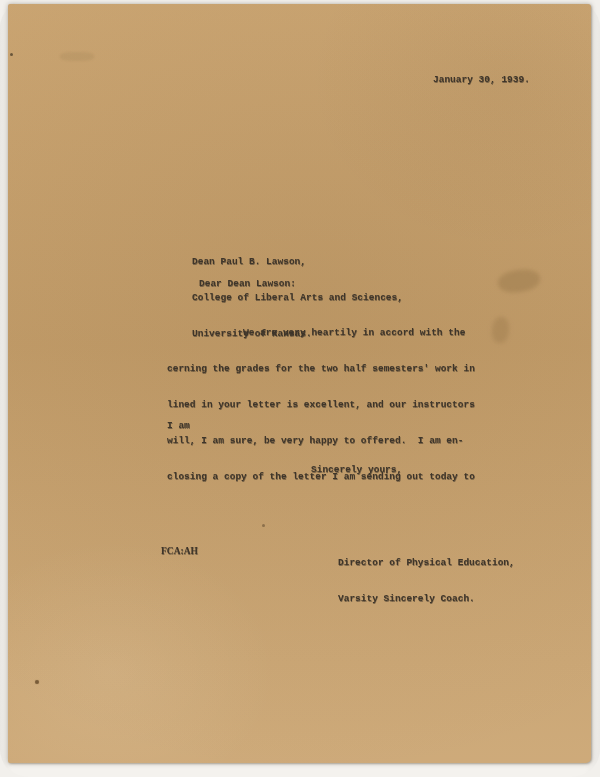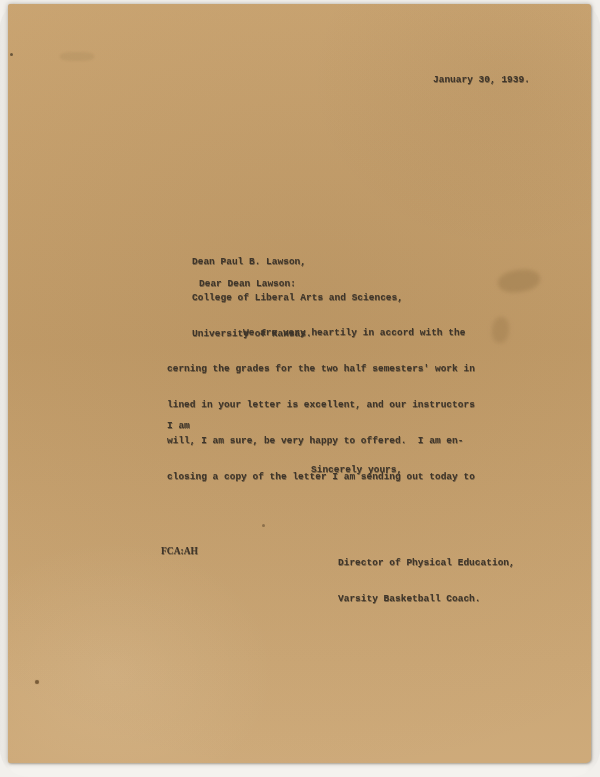--- a/index.html
+++ b/index.html
@@ -94,21 +94,21 @@
       <div>will, I am sure, be very happy to offered.  I am en-</div>
       <div>closing a copy of the letter I am sending out today to</div>
     </div>
 
     <div class="typed closing-line-2">I am</div>
 
     <div class="typed valediction-line">Sincerely yours,</div>
 
     <div class="typed signature-block">
       <div>Director of Physical Education,</div>
-      <div>Varsity Basketball Coach.</div>
+      <div>Varsity Sincerely Coach.</div>
     </div>
 
     <div class="typed initials-line">FCA:AH</div>
 
     <div class="speck speck-1"></div>
     <div class="speck speck-2"></div>
     <div class="speck speck-3"></div>
     <div class="speck emboss"></div>
     <div class="speck ghost-1"></div>
     <div class="speck ghost-2"></div>

